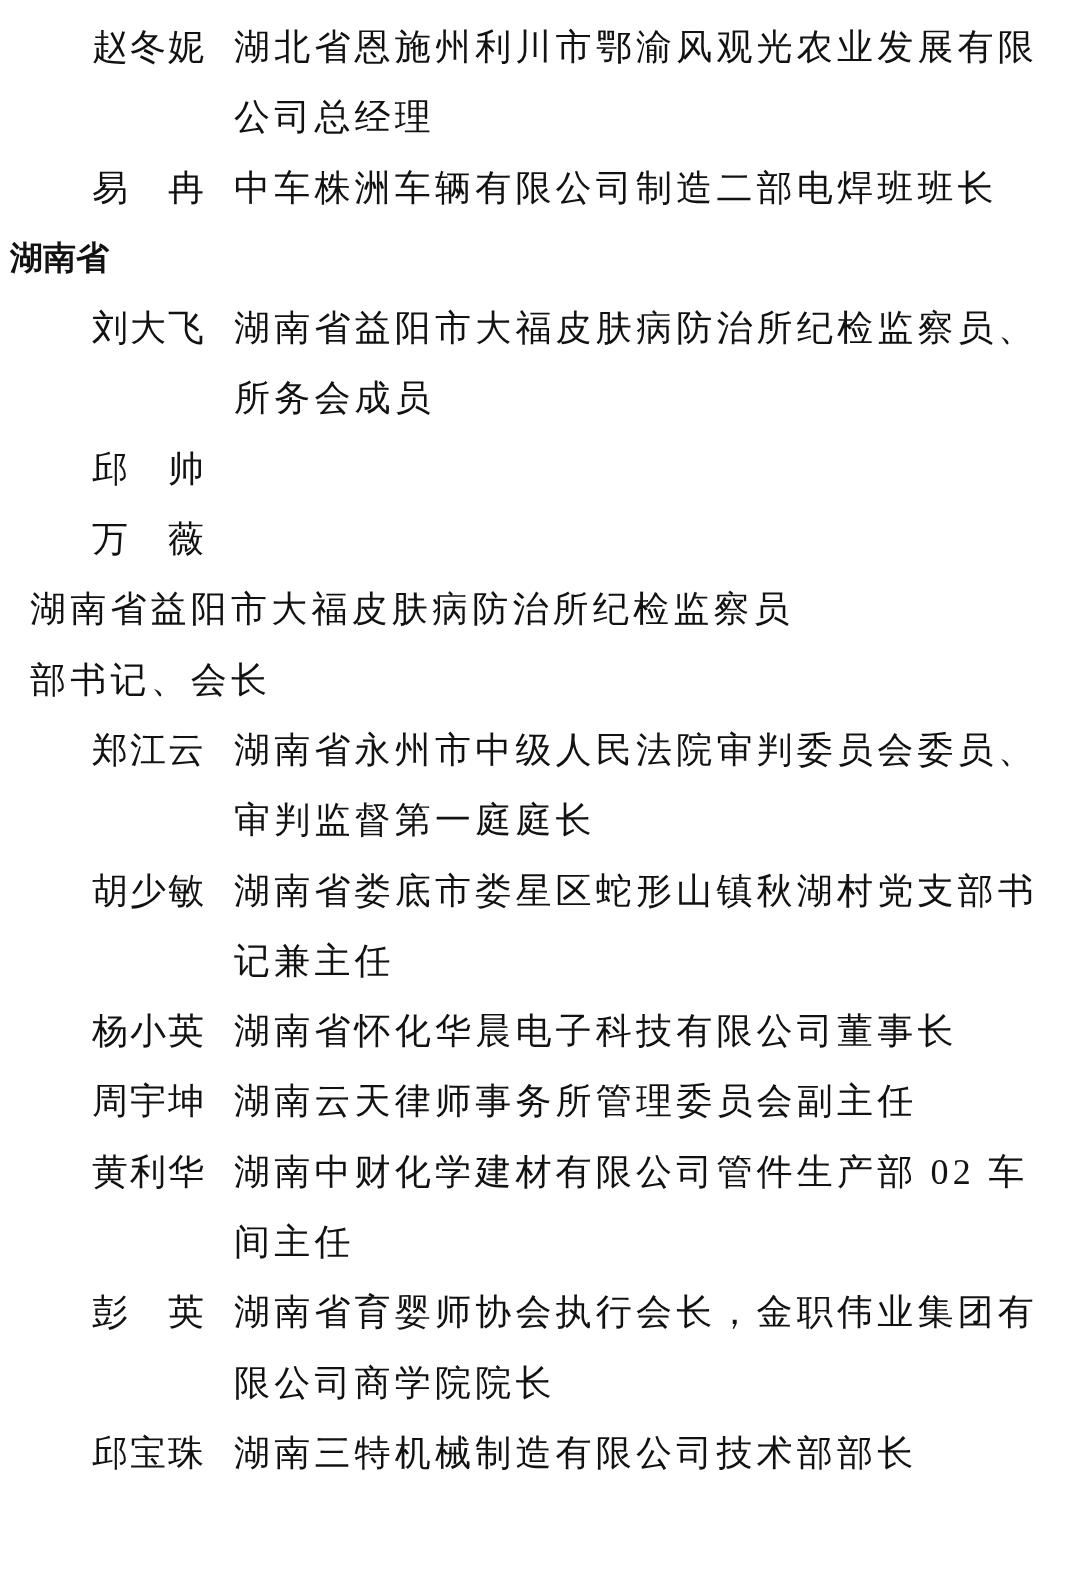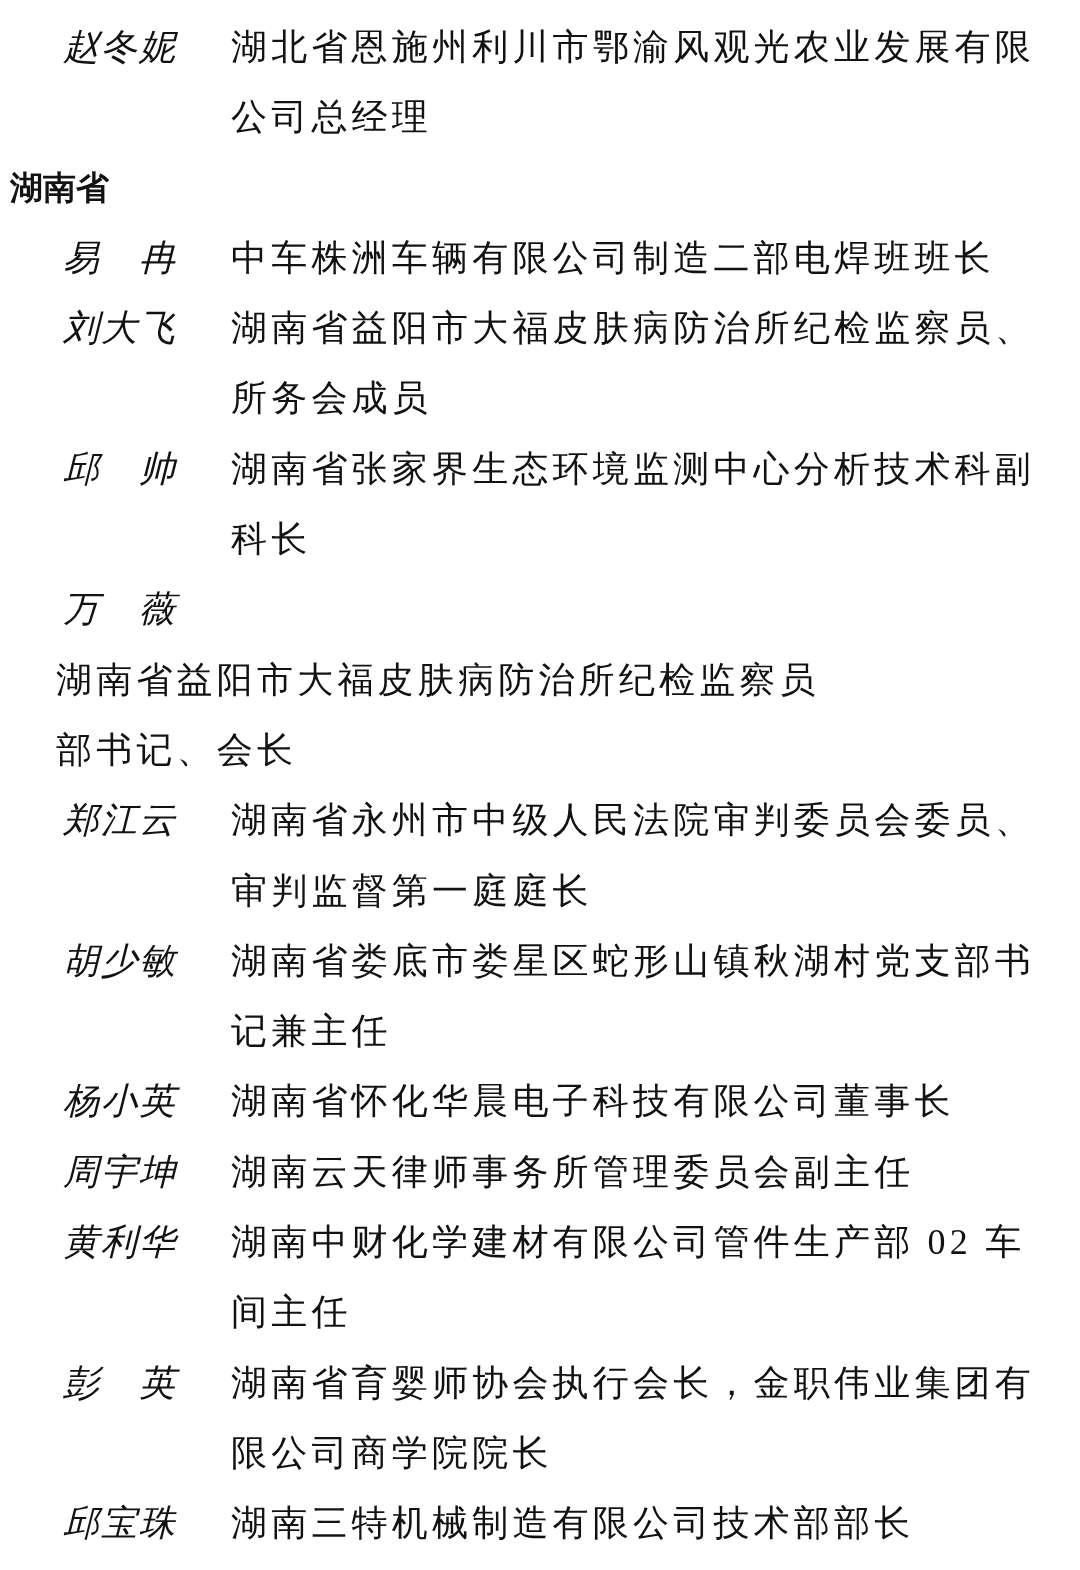--- a/index.html
+++ b/index.html
@@ -18,28 +18,27 @@
     padding-top: 12px;
     font-size: 36px;
     line-height: 70.3px;
   }
   .row.entry {
     display: flex;
     align-items: flex-start;
   }
   .entry .name {
     flex: 0 0 112px;
-    margin-left: 63px;
+    margin-left: 92px;
     text-align: justify;
     text-align-last: justify;
     white-space: nowrap;
-    font-style: italic;
   }
   .entry .desc {
-    margin-left: 56px;
+    margin-left: 30px;
     white-space: pre-line;
     letter-spacing: 4.2px;
   }
   .row.section {
     font-family: "Liberation Sans", "DejaVu Sans", sans-serif;
     font-weight: 700;
     font-size: 33px;
     padding-left: 10px;
   }
 </style>
@@ -47,39 +46,37 @@
 <body>
 
 <div class="doc">
 
   <div class="row entry">
     <div class="name">赵冬妮</div>
     <div class="desc">湖北省恩施州利川市鄂渝风观光农业发展有限
 公司总经理</div>
   </div>
 
-  <div class="row section">
-    <span>湖南省</span>
-  </div>
-
   <div class="row entry">
     <div class="name">易冉</div>
     <div class="desc">中车株洲车辆有限公司制造二部电焊班班长</div>
+  </div>
+
+  <div class="row section">
+    <span>湖南省</span>
   </div>
 
   <div class="row entry">
     <div class="name">刘大飞</div>
     <div class="desc">湖南省益阳市大福皮肤病防治所纪检监察员、
 所务会成员</div>
   </div>
 
   <div class="row entry">
     <div class="name">邱帅</div>
-    <div class="desc">湖南省张家界生态环境监测中心分析技术科副
-科长</div>
   </div>
 
   <div class="row entry">
     <div class="name">万薇</div>
   </div>
 
   <div class="row entry">
     <div class="desc">湖南省益阳市大福皮肤病防治所纪检监察员
 部书记、会长</div>
   </div>

